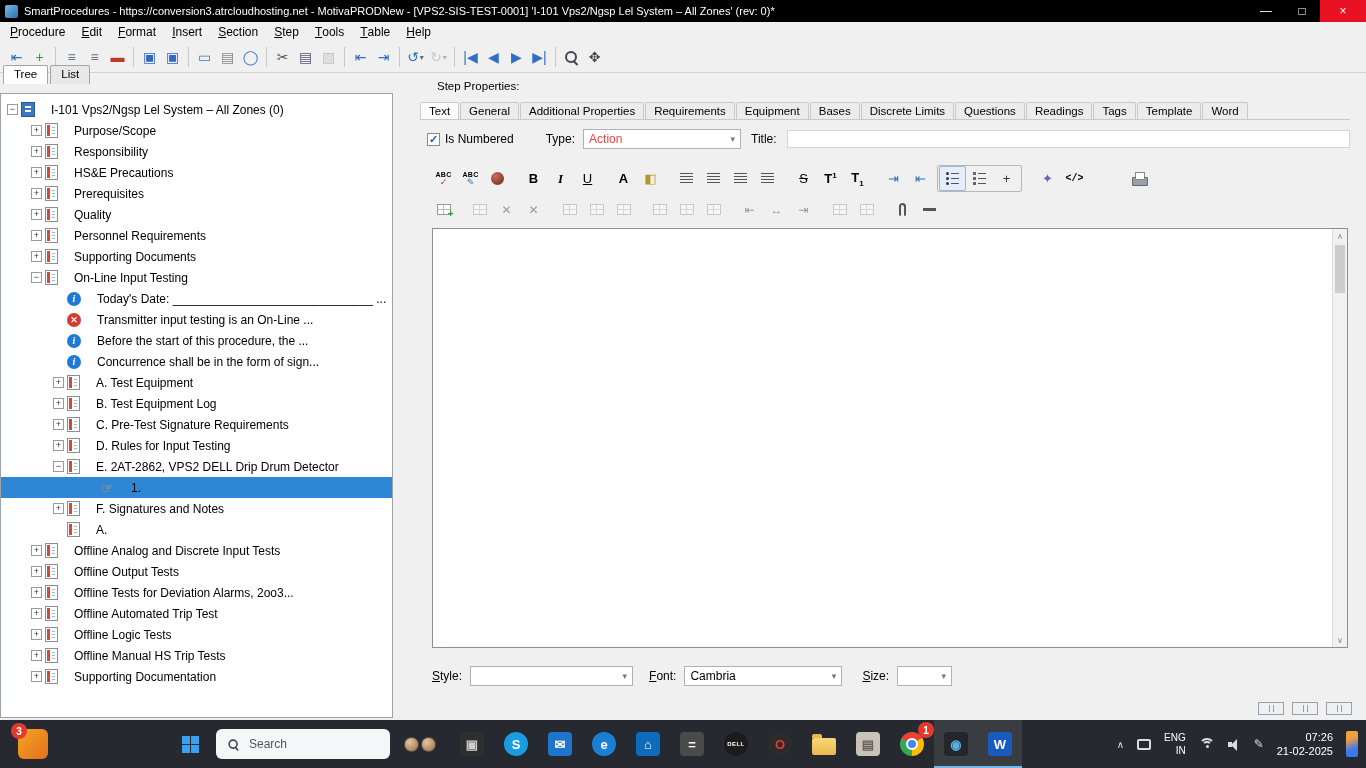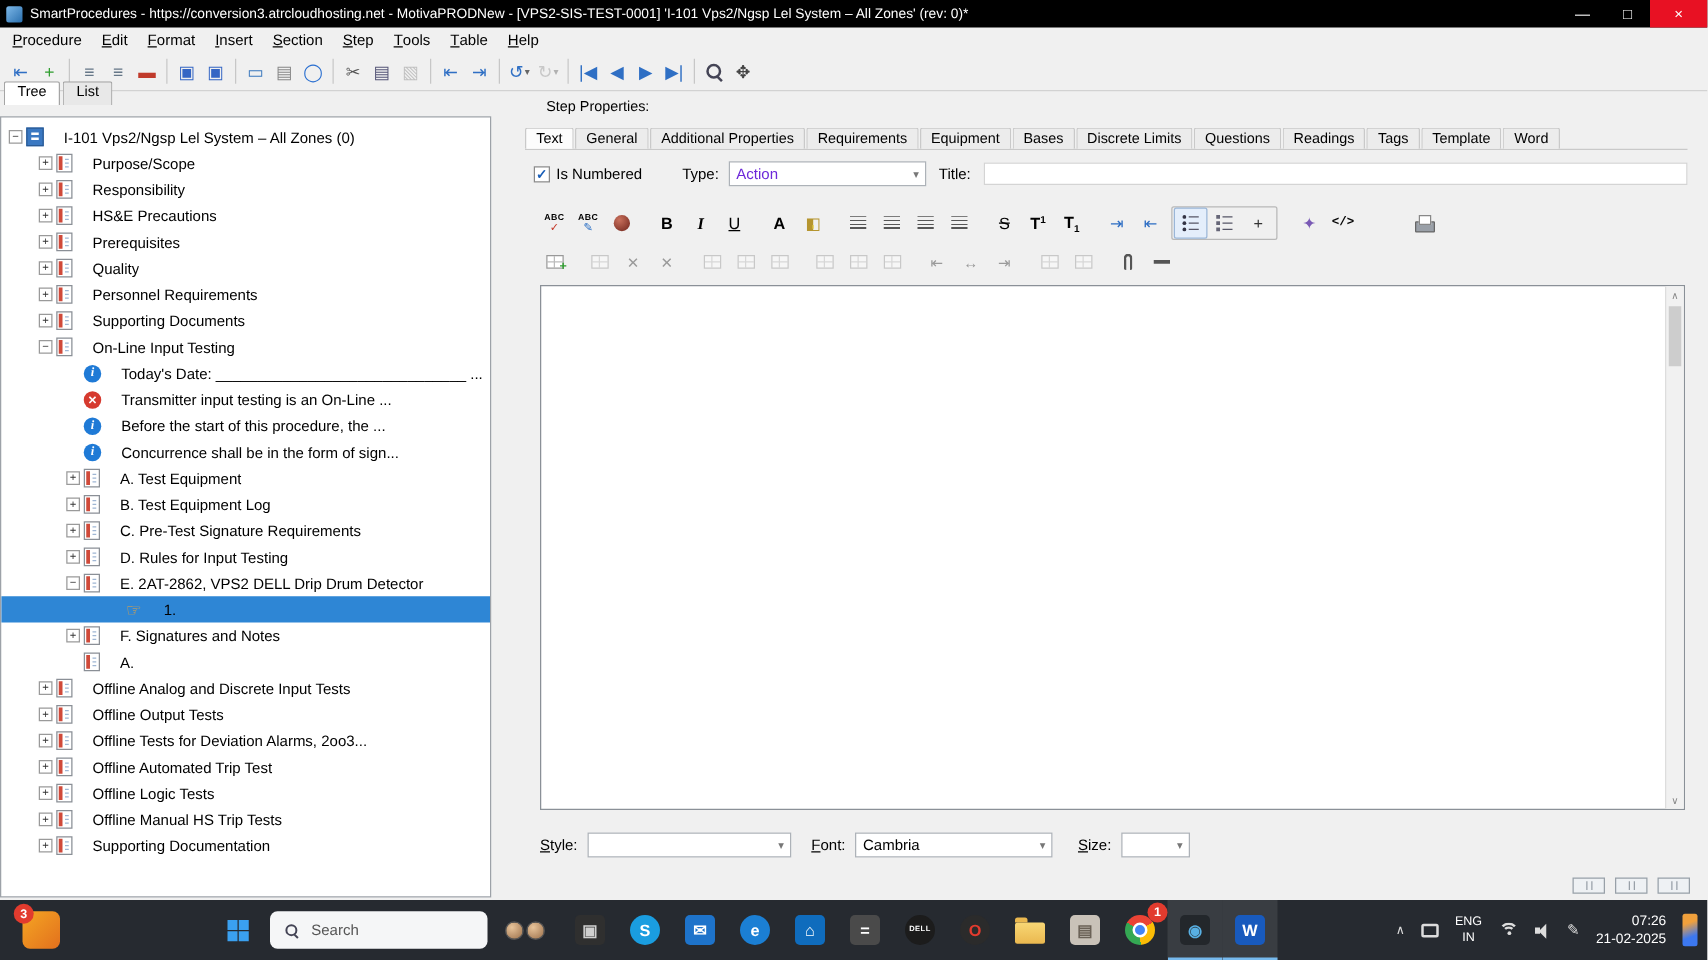--- a/index.html
+++ b/index.html
@@ -43,21 +43,21 @@
 .icon-err{background:#d63a2f}
 .icon-hand{flex:none;width:16px;font-size:14px;color:#e8a33d;line-height:1;text-align:center}
 
 .sp-heading{position:absolute;top:80px;left:437px;font-size:11.5px}
 .rtabs{position:absolute;top:102px;left:420px;right:16px;height:18px;display:flex;border-bottom:1px solid #c9c9c9}
 .rtab{padding:2px 8px;font-size:11.5px;border:1px solid #c9c9c9;border-bottom:none;background:#ececec;margin-right:1px;border-radius:2px 2px 0 0;white-space:nowrap}
 .rtab.active{background:#fcfcfc}
 .props-row{position:absolute;top:128px;left:424px;right:16px;height:22px;display:flex;align-items:center}
 .checkbox{flex:none;width:13px;height:13px;border:1px solid #8a8a8a;background:#fff;display:flex;align-items:center;justify-content:center;color:#1a5fb8;font-size:11px;font-weight:700;margin:0 5px 0 3px}
 .select{height:20px;border:1px solid #adb2b8;background:#fff;display:flex;align-items:center;justify-content:space-between;padding:0 5px;font-size:12px}
-.sel-muted{color:#6d28d9}
+.sel-muted{color:#ef4444}
 .sel-arrow{color:#777;font-size:9px;margin-left:4px}
 .title-input{flex:1;margin-left:10px;height:18px;border:1px solid #d4d4d4;background:#fff;font:inherit;padding:0 4px}
 .mll{margin-left:10px}
 
 .ed-toolbar{position:absolute;left:430px;right:16px;display:flex;align-items:center}
 #edtb1{top:163px;height:31px}
 #edtb2{top:197px;height:25px}
 .ed-btn{width:27px;height:25px;display:flex;align-items:center;justify-content:center;position:relative;border:1px solid transparent;border-radius:2px;font-size:13px}
 .ed-btn.pressed{border-color:#9ab6d8;background:#e4eefb}
 .ed-gap{width:9px;flex:none}
@@ -128,21 +128,21 @@
 .ic-ci.small{font-size:6px;letter-spacing:.4px}
 .ic-folder{width:24px;height:17px;background:linear-gradient(#f8d775,#eab84f);border-radius:2px;position:relative;margin-top:5px}
 .ic-folder::before{content:"";position:absolute;top:-4px;left:0;width:10px;height:4px;background:#eab84f;border-radius:2px 2px 0 0}
 .avset{display:flex}
 .av{width:15px;height:15px;border-radius:50%;background:radial-gradient(circle at 35% 30%,#e8c49a,#9a6f4a);border:1px solid #555;margin-right:2px}
 .ic-chrome{width:24px;height:24px;border-radius:50%;background:conic-gradient(from -60deg,#ea4335 0 33%,#fbbc05 0 66%,#34a853 0 100%);position:relative}
 .ic-chrome::after{content:"";position:absolute;inset:6px;border-radius:50%;background:#4285f4;border:2px solid #fff}
 .tb-tray{position:absolute;right:4px;top:0;height:48px;display:flex;align-items:center;gap:13px;padding-right:4px;font-size:11px}
 .chev{color:#ddd;font-size:10px}
 .mini-win{width:14px;height:11px;border:2px solid #ddd;border-radius:2px}
-.lang{text-align:center;font-size:10px;line-height:1.3}
+.lang{text-align:right;font-size:10px;line-height:1.3}
 .wifi{position:relative;width:16px;height:13px}
 .wifi i{position:absolute;border:2px solid transparent;border-top-color:#ddd;border-radius:50%}
 .wifi .w1{width:16px;height:16px;left:0;top:0}
 .wifi .w2{width:10px;height:10px;left:3px;top:3px}
 .wifi .w3{width:3px;height:3px;left:7px;top:7px;background:#ddd;border:none}
 .spk{position:relative;width:13px;height:12px}
 .spk::before{content:"";position:absolute;left:0;top:4px;width:4px;height:5px;background:#ddd}
 .spk::after{content:"";position:absolute;left:3px;top:1px;border:6px solid transparent;border-right-color:#ddd;border-left-width:0}
 .pen{color:#ddd;font-size:12px}
 .clock{text-align:right;line-height:1.3;font-size:11px}

